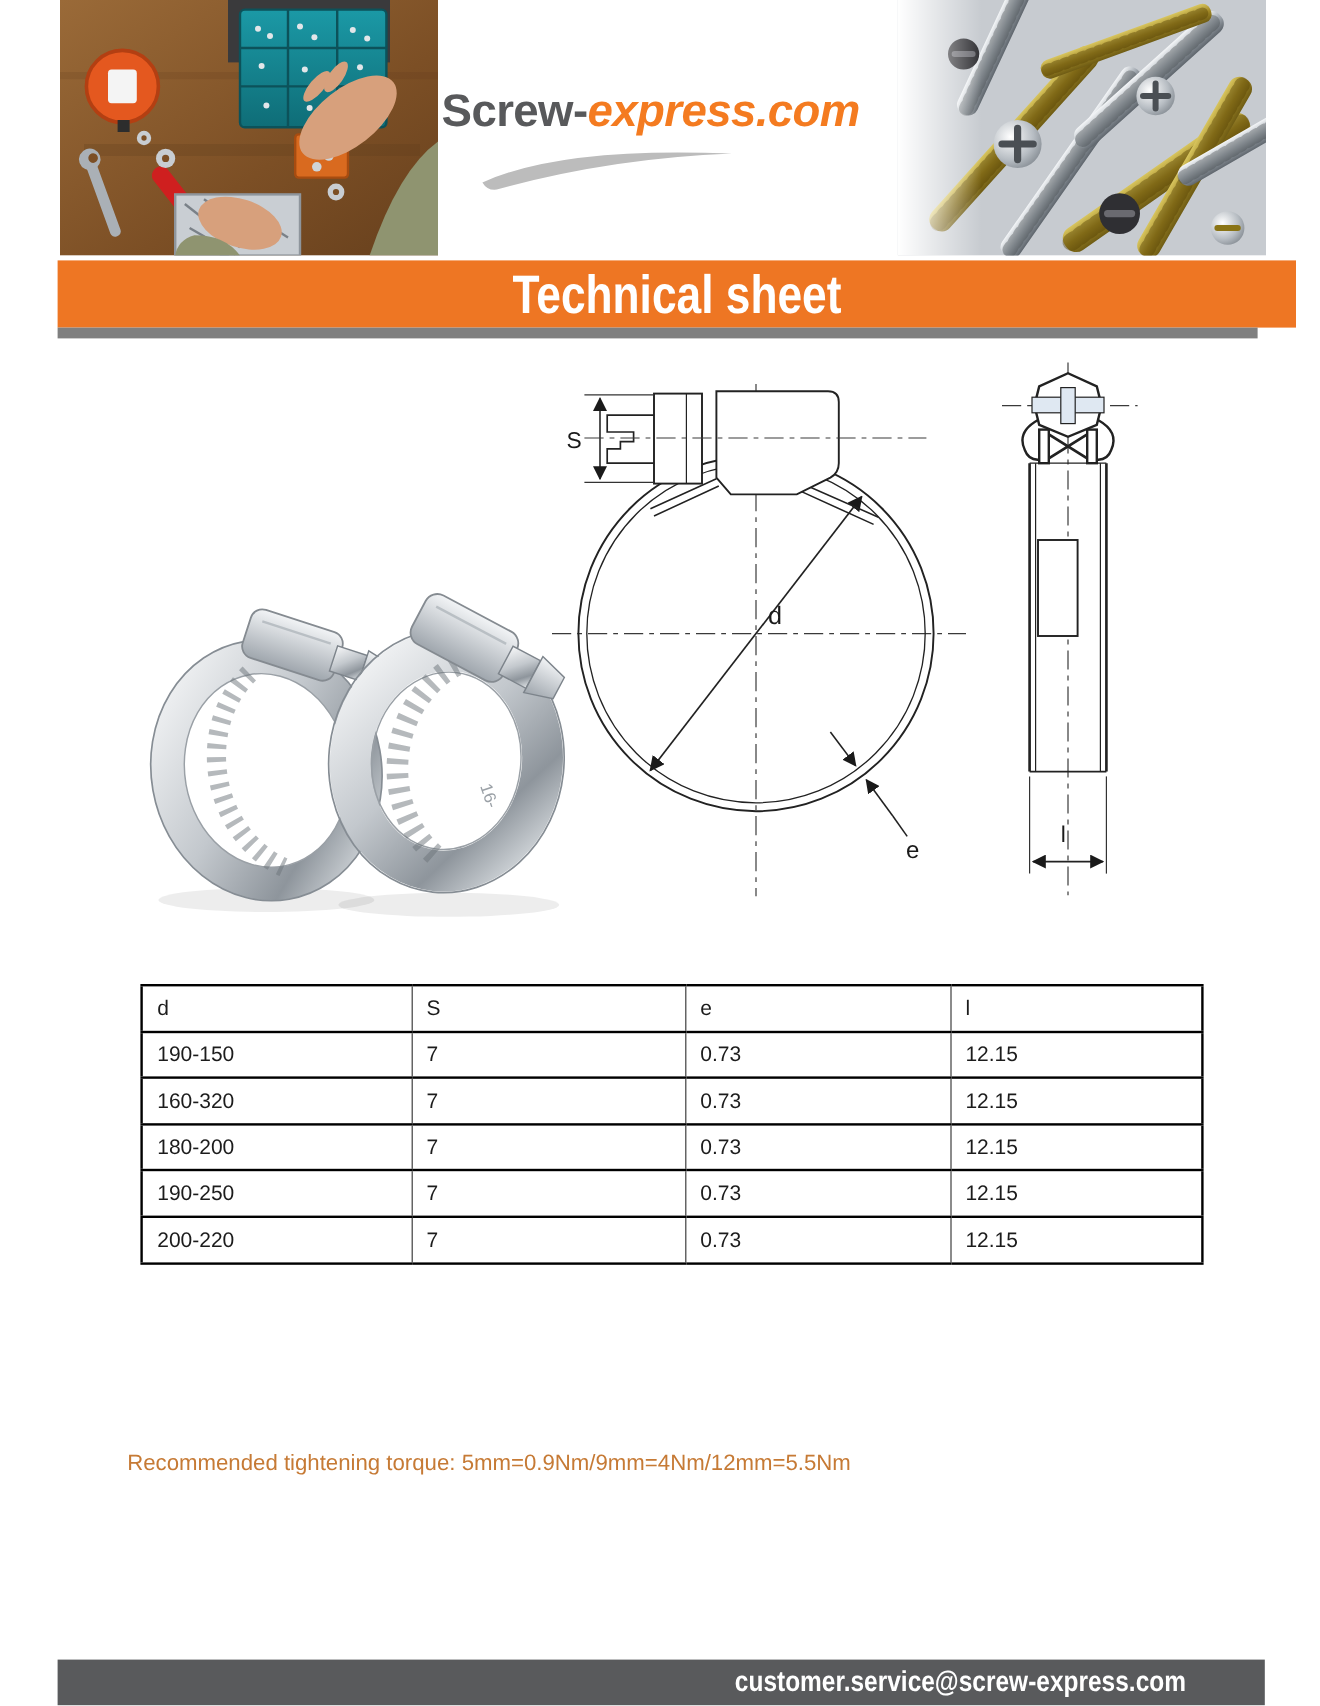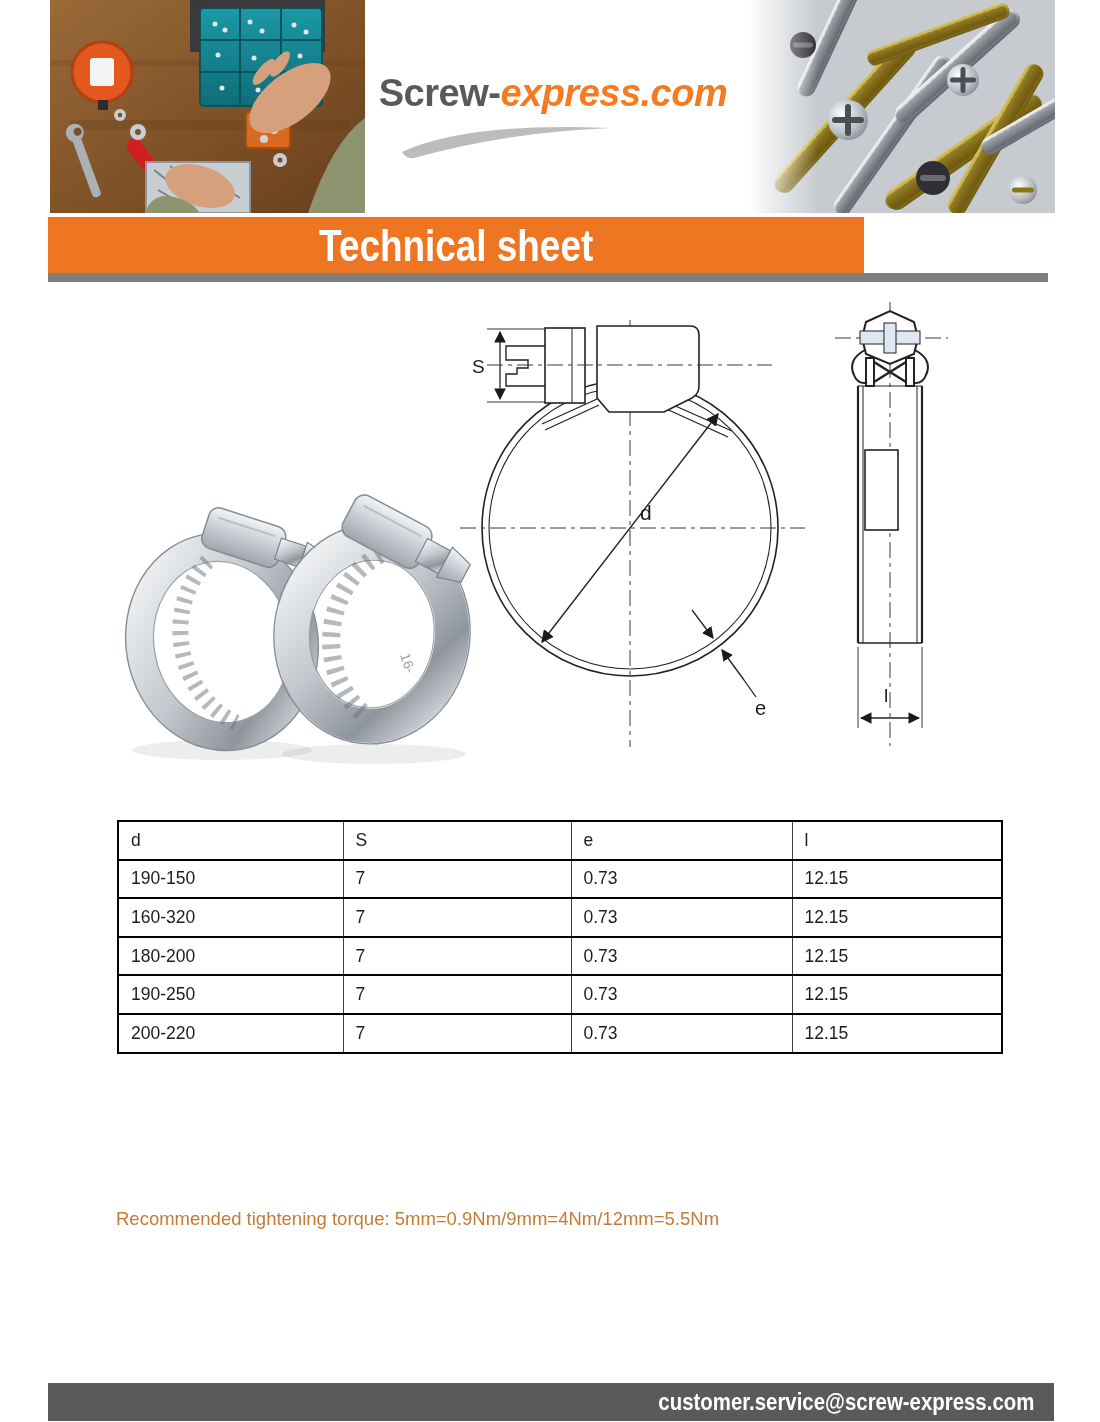--- a/index.html
+++ b/index.html
@@ -8,28 +8,28 @@
   }
   *{box-sizing:border-box;}
   html,body{margin:0;padding:0;background:#e9e9e9;}
   .page{position:relative;width:1100px;height:1422px;margin:0 auto;background:#ffffff;
         font-family:"Liberation Sans",sans-serif;overflow:hidden;}
 
   
   .hdr-photo{position:absolute;top:0;height:213px;display:block;}
   .ph-left{left:50px;width:315px;}
   .ph-right{left:748px;width:307px;}
-  .logo{position:absolute;left:368px;top:74px;width:370px;text-align:center;
+  .logo{position:absolute;left:368px;top:74px;width:370px;
         font-size:38px;font-weight:bold;letter-spacing:-0.5px;white-space:nowrap;line-height:1;}
   .logo .p1{color:var(--logo-gray,#58595B);}
   .logo .p2{color:var(--logo-orange,#F47B20);font-style:italic;}
   .swoosh{position:absolute;left:398px;top:118px;}
 
   
-  .banner{position:absolute;left:48px;top:217px;width:816px;height:56px;
+  .banner{position:absolute;left:48px;top:217px;width:1032px;height:56px;
           background:var(--banner-orange,#EE7623);display:flex;align-items:center;justify-content:center;}
   .banner .t{display:inline-block;color:#fff;font-size:45px;font-weight:800;
              transform:scaleX(0.82);letter-spacing:0;line-height:1;}
   .banner-divider{position:absolute;left:48px;top:273px;width:1000px;height:9px;
                   background:var(--divider-gray,#7F7F7F);}
 
   
   .clamps{position:absolute;left:112px;top:462px;}
   .circle-diagram{position:absolute;left:460px;top:298px;}
   .side-view{position:absolute;left:820px;top:298px;}
@@ -39,24 +39,24 @@
   text.dim{font-family:"Liberation Sans",sans-serif;fill:#1a1a1a;}
 
   
   .spec-table{position:absolute;left:117px;top:820px;width:884px;border-collapse:collapse;
               font-size:17.5px;color:#1c1c1c;border:2px solid #000;table-layout:fixed;}
   .spec-table th,.spec-table td{border:1px solid #3f3f3f;border-top:2px solid #000;
               border-bottom:2px solid #000;height:38.6px;padding:0 6px 0 12px;text-align:left;
               font-weight:normal;overflow:hidden;}
 
   
-  .note{position:absolute;left:116px;top:1208px;font-size:18.5px;color:var(--note-orange,#C67A35);}
+  .note{position:absolute;left:106px;top:1208px;font-size:18.5px;color:var(--note-orange,#C67A35);}
   .footer{position:absolute;left:48px;top:1383px;width:1006px;height:38px;
           background:var(--footer-gray,#595A5C);display:flex;align-items:center;
-          justify-content:flex-end;padding-right:20px;}
+          justify-content:flex-end;padding-right:66px;}
   .footer .e{display:inline-block;color:#fff;font-size:24px;font-weight:bold;
              transform:scaleX(0.85);transform-origin:right center;line-height:1;}
 </style>
 </head>
 <body>
 
 <div class="page">
 
   <svg class="hdr-photo ph-left" width="315" height="213" viewBox="0 0 315 213">
     <defs>

